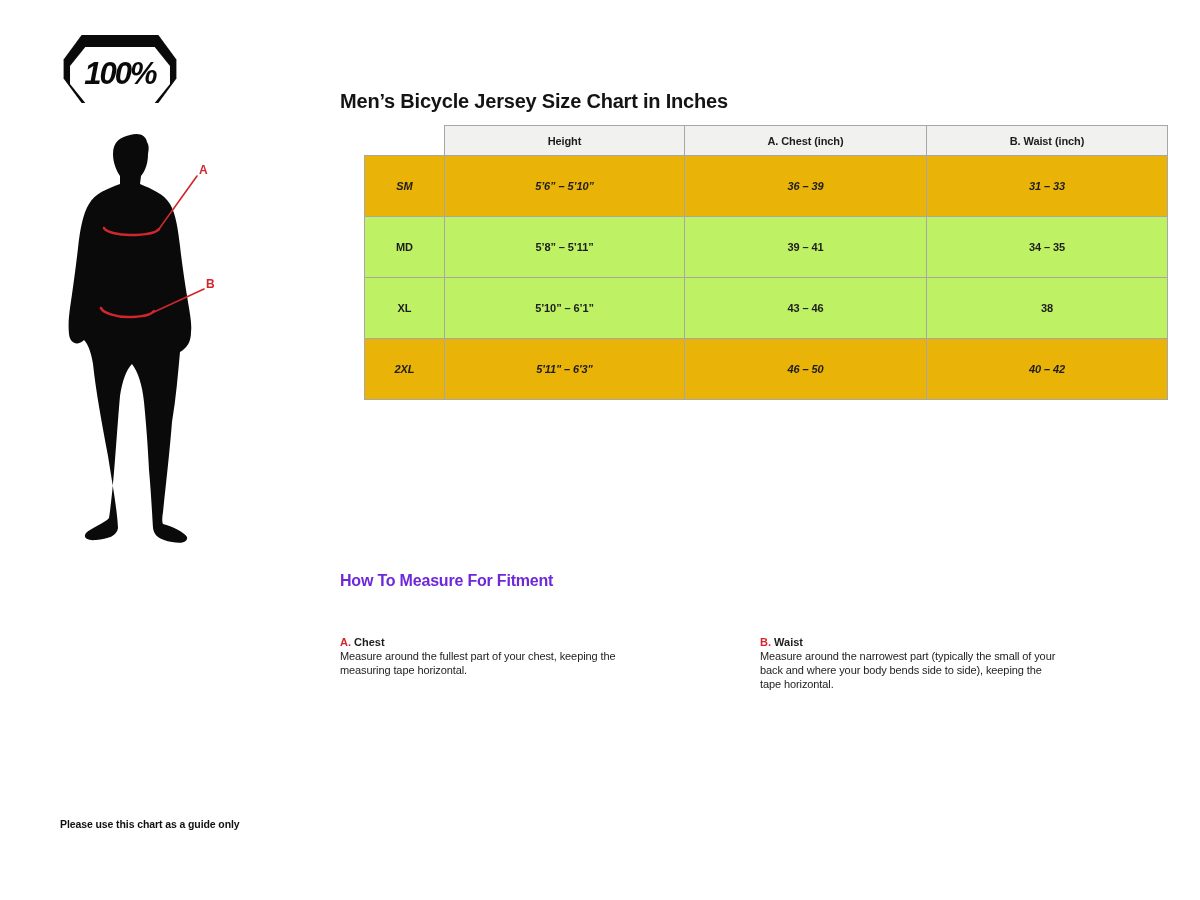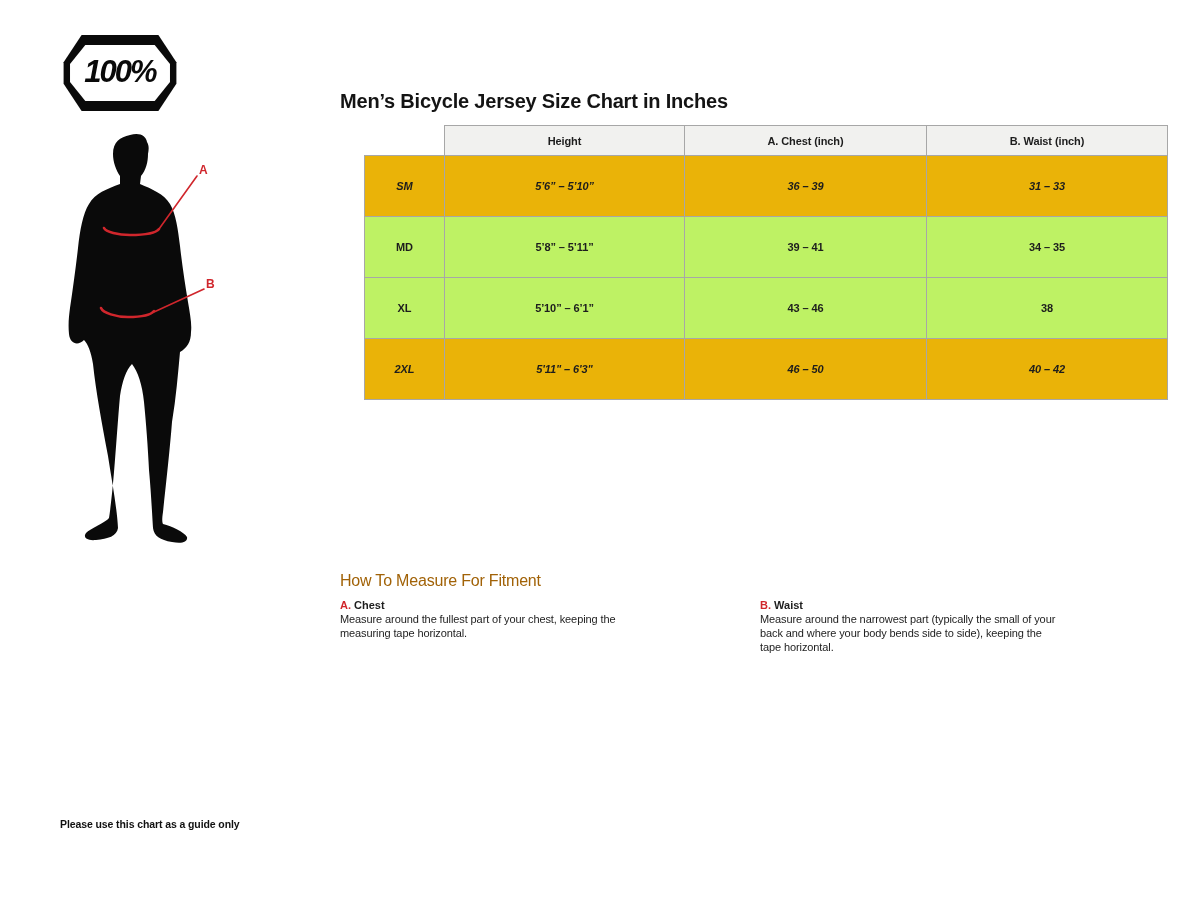--- a/index.html
+++ b/index.html
@@ -4,24 +4,24 @@
 <style>
   * { margin:0; padding:0; box-sizing:border-box; }
   html,body { background:#fff; }
   .page {
     position:relative; width:1200px; height:900px; background:#ffffff;
     font-family:"Liberation Sans","DejaVu Sans",sans-serif; color:#1d1d1d; overflow:hidden;
   }
 
   
   .logo {
-    position:absolute; left:60px; top:35px; width:120px; height:76px;
+    position:absolute; left:60px; top:35px; width:120px; height:68px;
     background:#0a0a0a;
     clip-path:polygon(18% 0,82% 0,97% 36%,97% 64%,82% 100%,18% 100%,3% 64%,3% 36%);
-    display:flex; align-items:center; justify-content:center;
+    display:flex; align-items:flex-end; justify-content:center;
   }
   .logo-inner {
     width:102px; height:56px; background:#ffffff;
     clip-path:polygon(16% 0,84% 0,99% 34%,99% 66%,84% 100%,16% 100%,1% 66%,1% 34%);
     display:flex; align-items:center; justify-content:center;
   }
   .logo-text {
     font-size:31px; font-weight:700; font-style:italic; letter-spacing:-2px; color:#0a0a0a;
     transform:translateY(-1px);
   }
@@ -44,26 +44,26 @@
   }
   .size-table thead th { height:30px; background:#f1f1ef; }
   .size-table tbody tr { height:61px; }
   .size-table tbody td { background:#bef264; }
   .size-table tbody tr.alt td { background:#eab308;font-style:italic; }
   .size-table td.corner, .size-table th.corner { border:none; background:transparent; }
 
   
   .howto-title {
     position:absolute; left:340px; top:572px;
-    font-size:16px; font-weight:400; letter-spacing:-0.2px; color:#a16207;
+    font-size:16px; font-weight:700; letter-spacing:-0.2px; color:#6d28d9;
   }
   .measure-col { position:absolute; top:598px; width:300px; font-size:11px; line-height:14px; }
   .measure-col.col-a { left:340px; }
   .measure-col.col-b { left:760px; }
-  .measure-label { font-weight:700; }
+  .measure-label { font-weight:700;margin-top:37px; }
   .measure-letter { color:#d0262c; font-weight:700; }
   .measure-text { color:#1d1d1d; letter-spacing:-0.1px; }
 
   
   .footer { position:absolute; left:60px; top:818px; font-size:10.5px; font-weight:700; letter-spacing:-0.1px; line-height:12px; color:#111; }
 </style>
 </head>
 <body>
 
 <div class="page">

